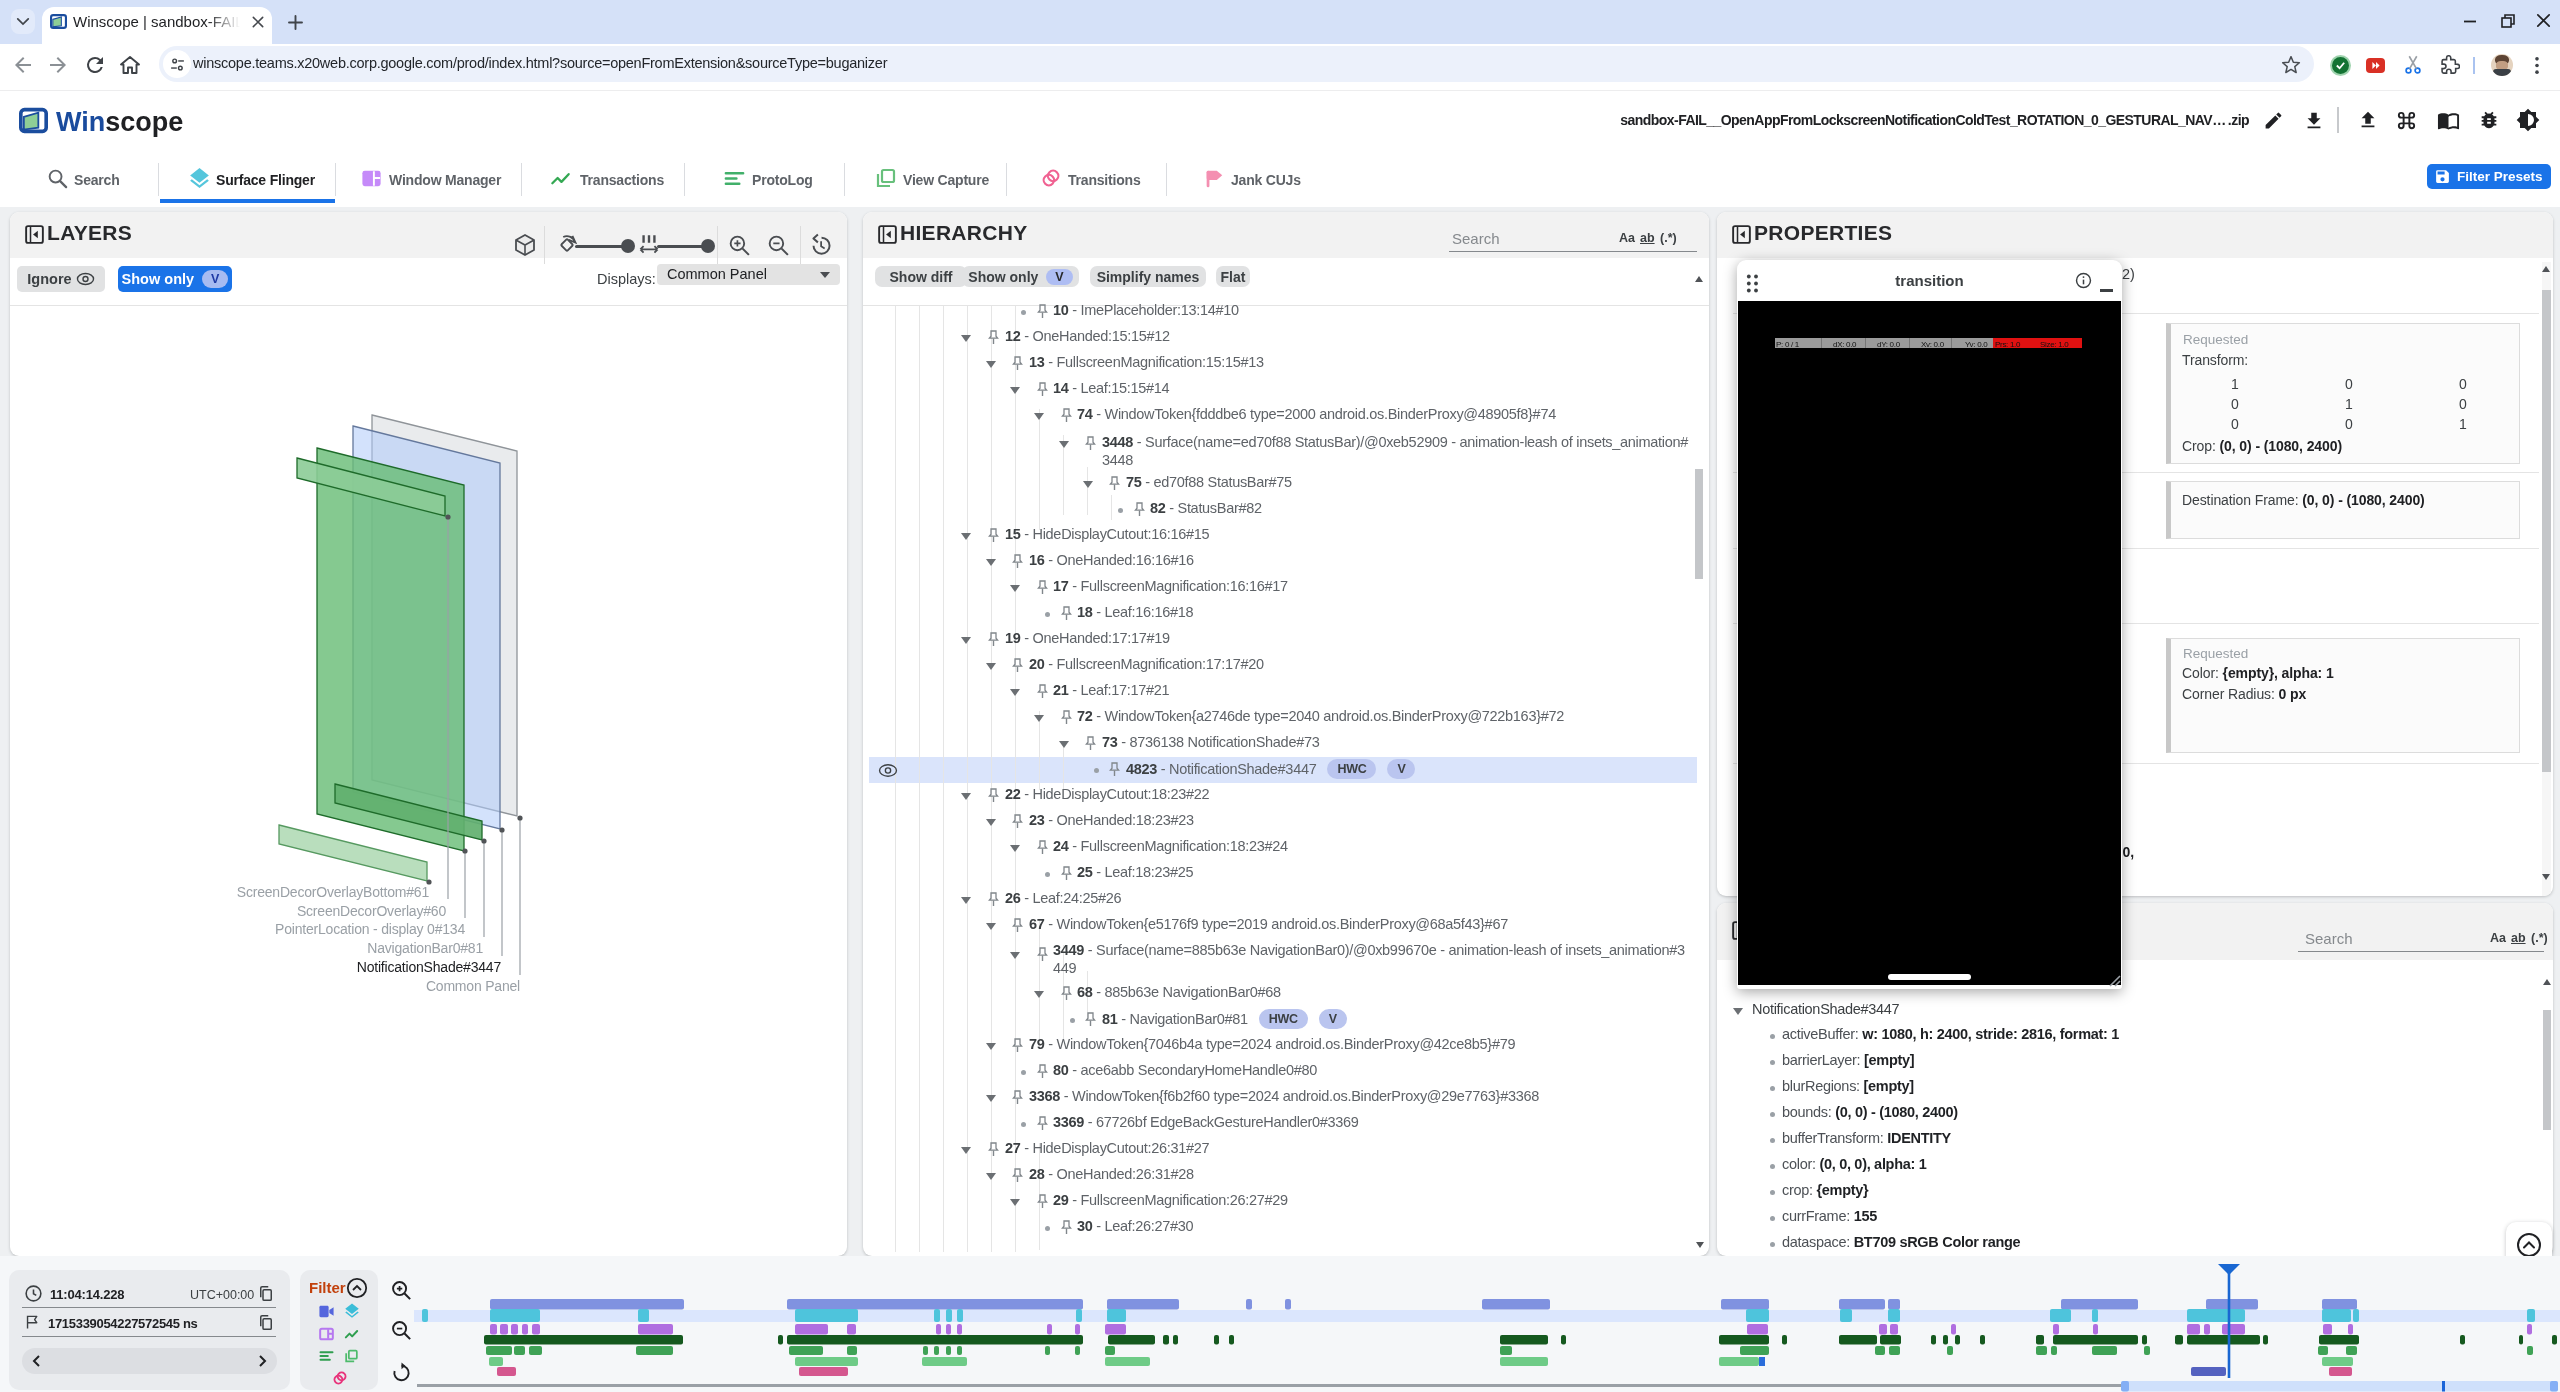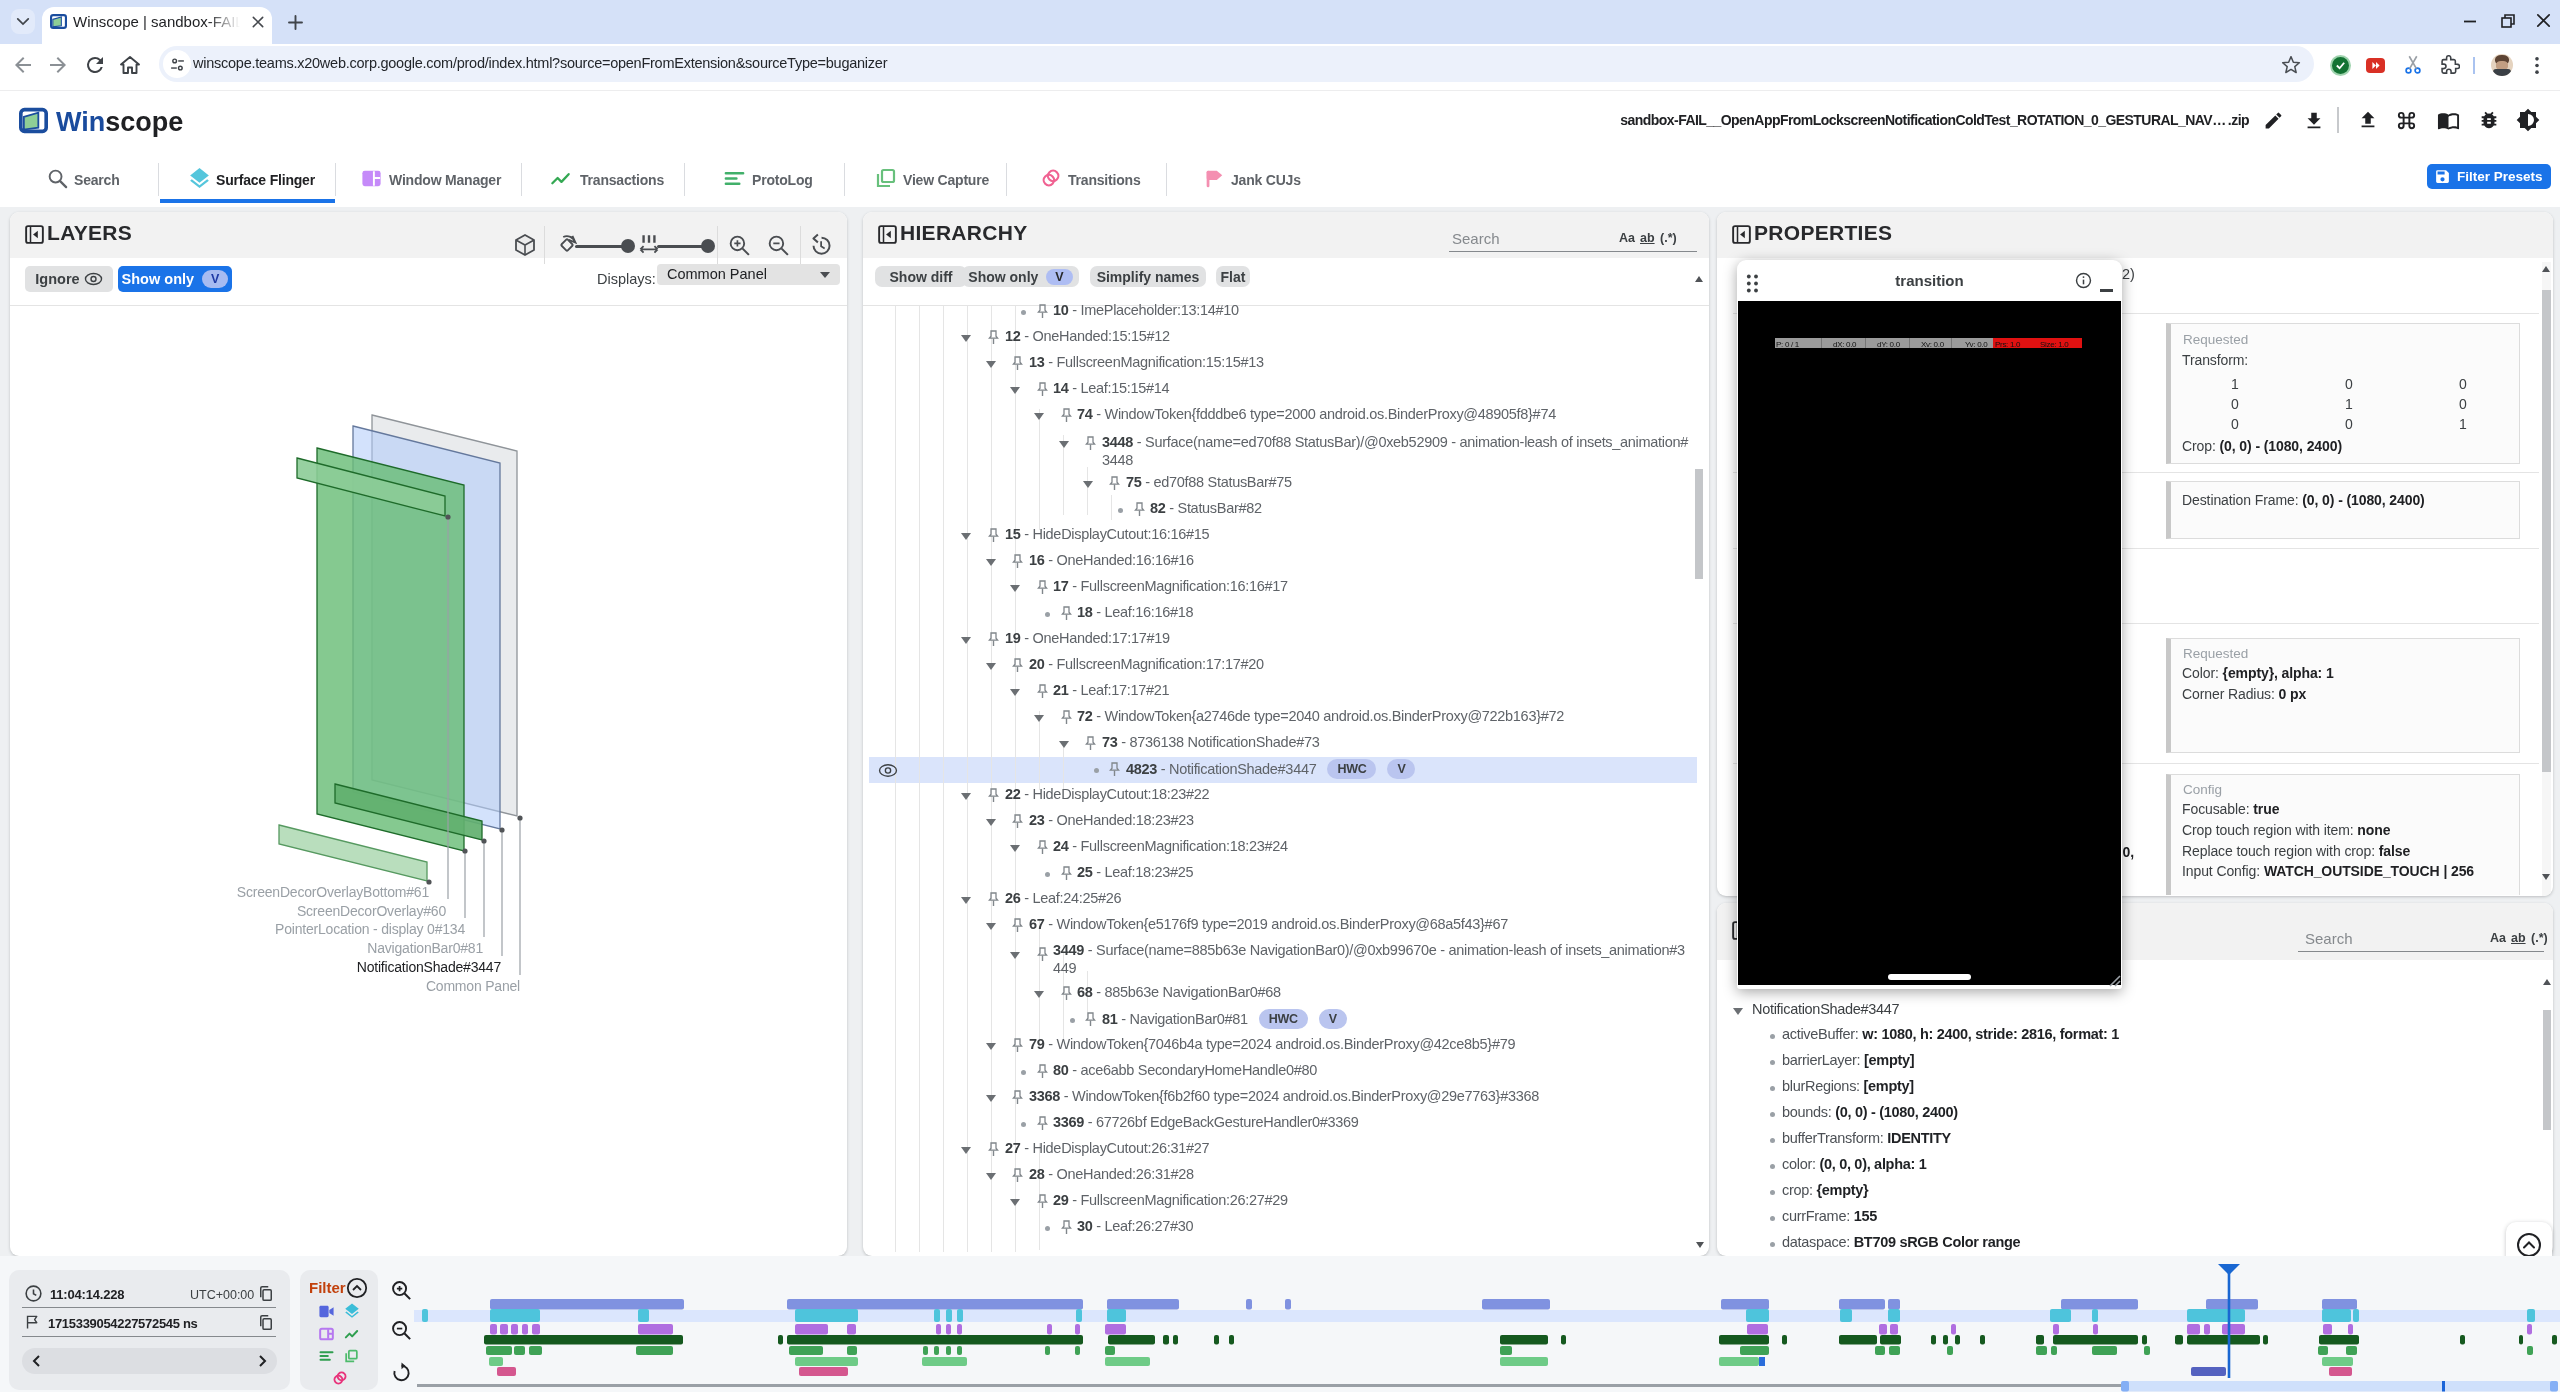--- a/index.html
+++ b/index.html
@@ -255,21 +255,21 @@
     <path d="M15 15 L21 21" stroke="#4a4d51" stroke-width="2"></path>
     <path d="M7 10 H13" stroke="#4a4d51" stroke-width="1.6"></path>
   </svg>
   <div class="abs" style="left:790px;top:14px;width:1px;height:38px;background:#dcdcdc;"></div>
   <svg class="abs" style="left:798px;top:21px" width="25" height="25" viewBox="0 0 24 24">
     <path d="M13 4.5 A 7.7 7.7 0 1 1 5.3 12.2" fill="none" stroke="#4a4d51" stroke-width="1.9"></path>
     <path d="M9.5 1.5 L5.2 5.3 L9.5 9" fill="none" stroke="#4a4d51" stroke-width="1.9" stroke-linejoin="round"></path>
     <path d="M12.6 8 V12.8 L16 14.8" fill="none" stroke="#4a4d51" stroke-width="1.7"></path>
   </svg>
 
-  <div class="gbtn" style="left:7px;top:54px;width:88px;margin-left:8px;">Ignore&nbsp;
+  <div class="gbtn" style="left:7px;top:54px;width:88px;">Ignore&nbsp;
     <svg width="19" height="14" viewBox="0 0 22 15">
         <ellipse cx="11" cy="7.5" rx="9.3" ry="6.3" fill="none" stroke="#3c4043" stroke-width="1.6"></ellipse>
         <circle cx="11" cy="7.5" r="2.9" fill="none" stroke="#3c4043" stroke-width="1.6"></circle>
       </svg>
   </div>
   <div class="gbtn" style="left:108px;top:54px;width:114px;background:#1a73e8;color:#fff;">Show only<span class="vchip" style="background:#a7bbf1;color:#1f3aa5;">V</span></div>
   <div class="abs" style="left:587px;top:59px;font-size:14.5px;color:#3c4043;">Displays:</div>
   <div class="abs" style="left:647px;top:52px;width:183px;height:21px;background:#e3e3e3;border-radius:4px;"></div>
   <div class="abs" style="left:657px;top:54px;font-size:14.5px;color:#202124;">Common Panel</div>
   <div class="abs" style="left:810px;top:60px;width:0;height:0;border-left:5px solid transparent;border-right:5px solid transparent;border-top:6px solid #4a4d51;"></div>
@@ -598,27 +598,20 @@
     <div class="cardtxt" style="left:11px;top:10px;">Destination Frame: <b>(0, 0) - (1080, 2400)</b></div>
   </div>
   <div class="abs" style="left:16px;top:336px;width:806px;height:1px;background:#e4e4e4;"></div>
   <div class="abs" style="left:16px;top:411px;width:806px;height:1px;background:#e4e4e4;"></div>
   <div class="card" style="left:449px;top:426px;width:354px;height:115px;">
     <div class="cardlab" style="left:12px;top:7px;">Requested</div>
     <div class="cardtxt" style="left:11px;top:26px;">Color: <b>{empty}, alpha: 1</b></div>
     <div class="cardtxt" style="left:11px;top:47px;">Corner Radius: <b>0 px</b></div>
   </div>
   <div class="abs" style="left:16px;top:551px;width:806px;height:1px;background:#e4e4e4;"></div>
-  <div class="card" style="left:449px;top:562px;width:354px;height:121px;border-bottom:none;">
-    <div class="cardlab" style="left:12px;top:7px;">Config</div>
-    <div class="cardtxt" style="left:11px;top:26px;">Focusable: <b>true</b></div>
-    <div class="cardtxt" style="left:11px;top:47px;">Crop touch region with item: <b>none</b></div>
-    <div class="cardtxt" style="left:11px;top:68px;">Replace touch region with crop: <b>false</b></div>
-    <div class="cardtxt" style="left:11px;top:88px;">Input Config: <b>WATCH_OUTSIDE_TOUCH | 256</b></div>
-  </div>
   <div class="cardtxt" style="left:405.5px;top:632px;"><b>0,</b></div>
 
   <div class="scrltrk" style="left:825px;top:50px;height:634px;"></div>
   <div class="sbarrow" style="left:825px;top:54px;border-bottom:6px solid #505357;border-left-width:4.5px;border-right-width:4.5px;"></div>
   <div class="scrlth" style="left:825px;top:78px;height:482px;"></div>
   <div class="sbarrow" style="left:825px;top:662px;border-top:6px solid #505357;border-left-width:4.5px;border-right-width:4.5px;"></div>
 </div>
 
 <div class="panel" id="curpanel" style="left:1717px;top:903px;width:836px;height:353px;">
   <div class="abs" style="left:0;top:0;width:836px;height:57px;background:#f2f2f2;"></div>

